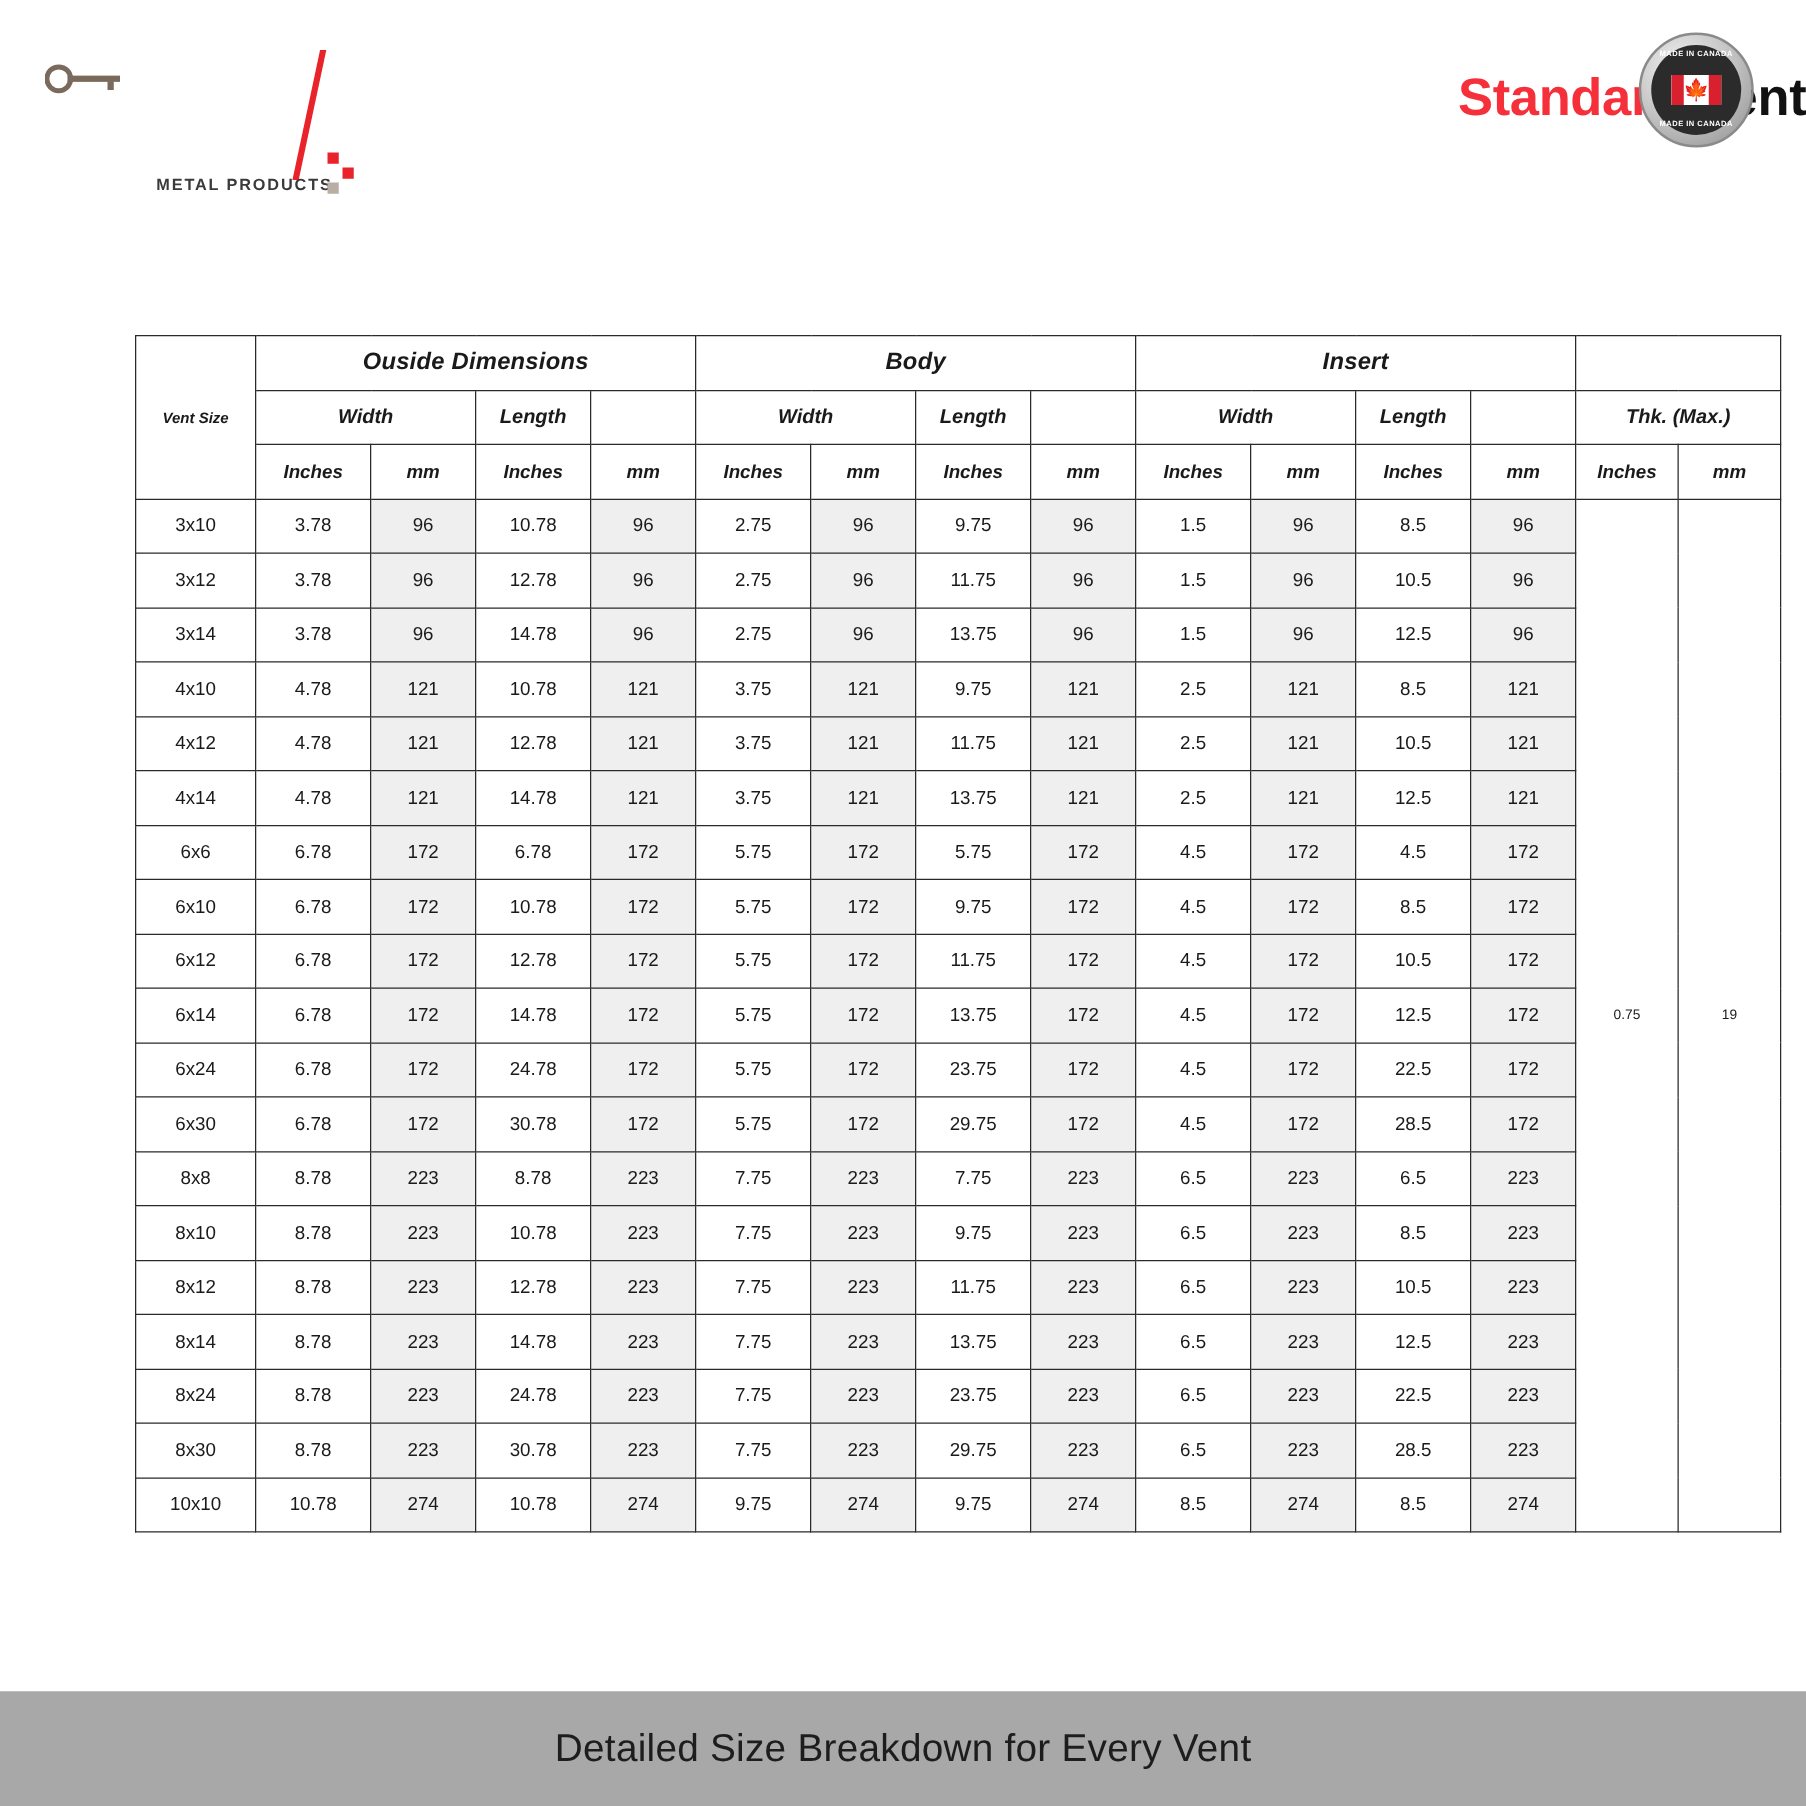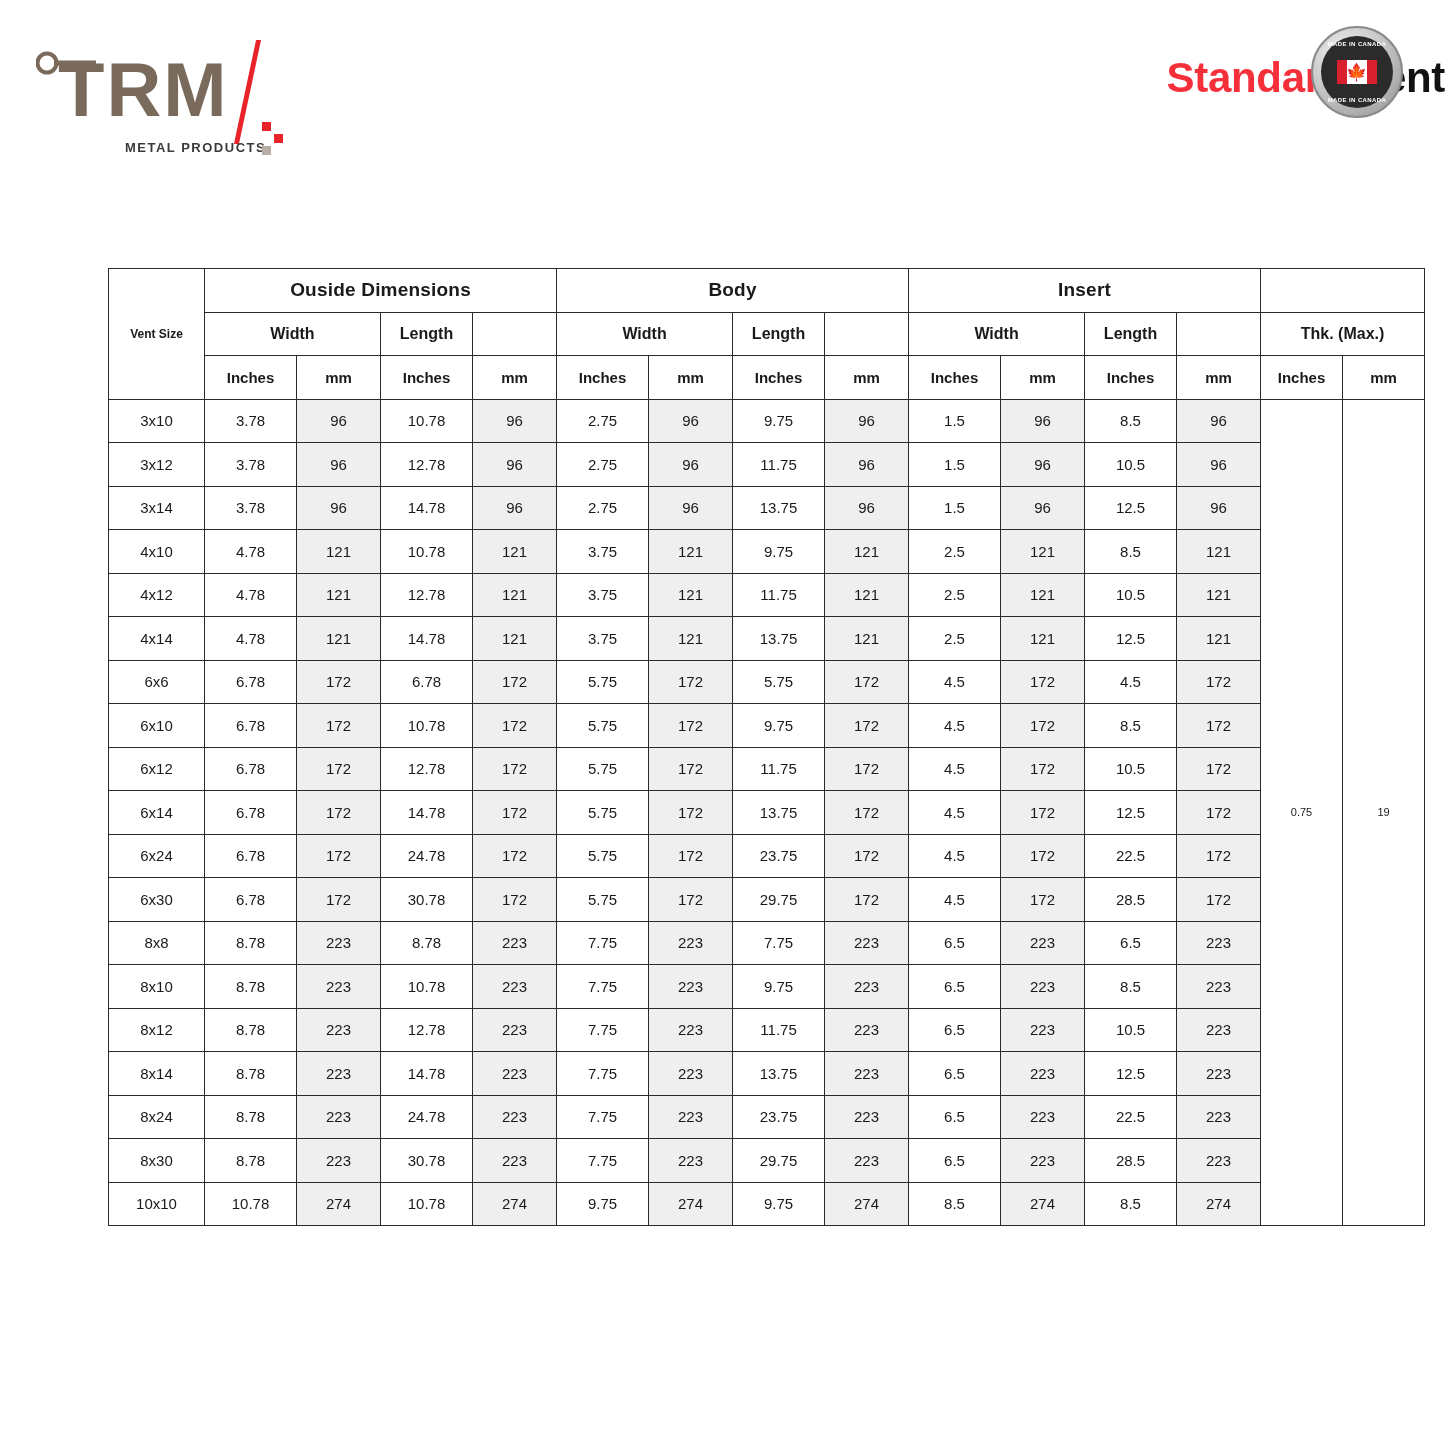--- a/index.html
+++ b/index.html
@@ -167,20 +167,21 @@
     border: 1px solid #2a2a2a;
     text-align: center;
     color: #1a1a1a;
     font-size: 15px;
     height: 43.5px;
     padding: 0 2px;
     white-space: nowrap;
   }
   thead th {
     font-weight: bold;
+    font-style: italic;
   }
   .hdr-group { font-size: 19px; letter-spacing: 0.2px; }
   .hdr-sub { font-size: 16px; }
   .hdr-unit { font-size: 15px; }
   .vent-size-head { font-size: 12px; }
   .blank-col { border-left: 1px solid #2a2a2a; border-right: 1px solid #2a2a2a; }
   tbody td.shaded { background: #efefef; }
   tbody td.vent { font-size: 15px; }
   .thk-cell { font-size: 11px; vertical-align: middle; }
 
@@ -215,21 +216,20 @@
 <div class="page">
 
   <div class="header">
 
     <div class="logo">
       <svg class="logo-key" viewBox="0 0 62 26">
         <circle cx="11" cy="13" r="9.5" fill="none" stroke="#7a6a5c" stroke-width="4"></circle>
         <rect x="18" y="10.5" width="42" height="5" fill="#7a6a5c"></rect>
         <rect x="50" y="15" width="5" height="7" fill="#7a6a5c"></rect>
       </svg>
-      <div class="logo-main">TRM</div>
       <div class="logo-slash"></div>
       <div class="logo-sub">METAL PRODUCTS</div>
       <div class="logo-sq" style="left:232px; top:100px;"></div>
       <div class="logo-sq" style="left:244px; top:112px;"></div>
       <div class="logo-sq" style="left:232px; top:124px; background:#b9aea3;"></div>
     </div>
 
     <div class="title-block">
       <div class="title-line">
         <span class="title-accent">Standard</span><span> Vent</span>
@@ -588,13 +588,16 @@
             <td class="shaded">274</td>
             <td>8.5</td>
             <td class="shaded">274</td>
             <td>8.5</td>
             <td class="shaded">274</td>
           </tr>
         </tbody>
     </table>
   </div>
 
+  <div class="footer">
+    <div class="footer-text">Detailed Size Breakdown for Every Vent</div>
+  </div>
 </div>
 
 </body></html>

